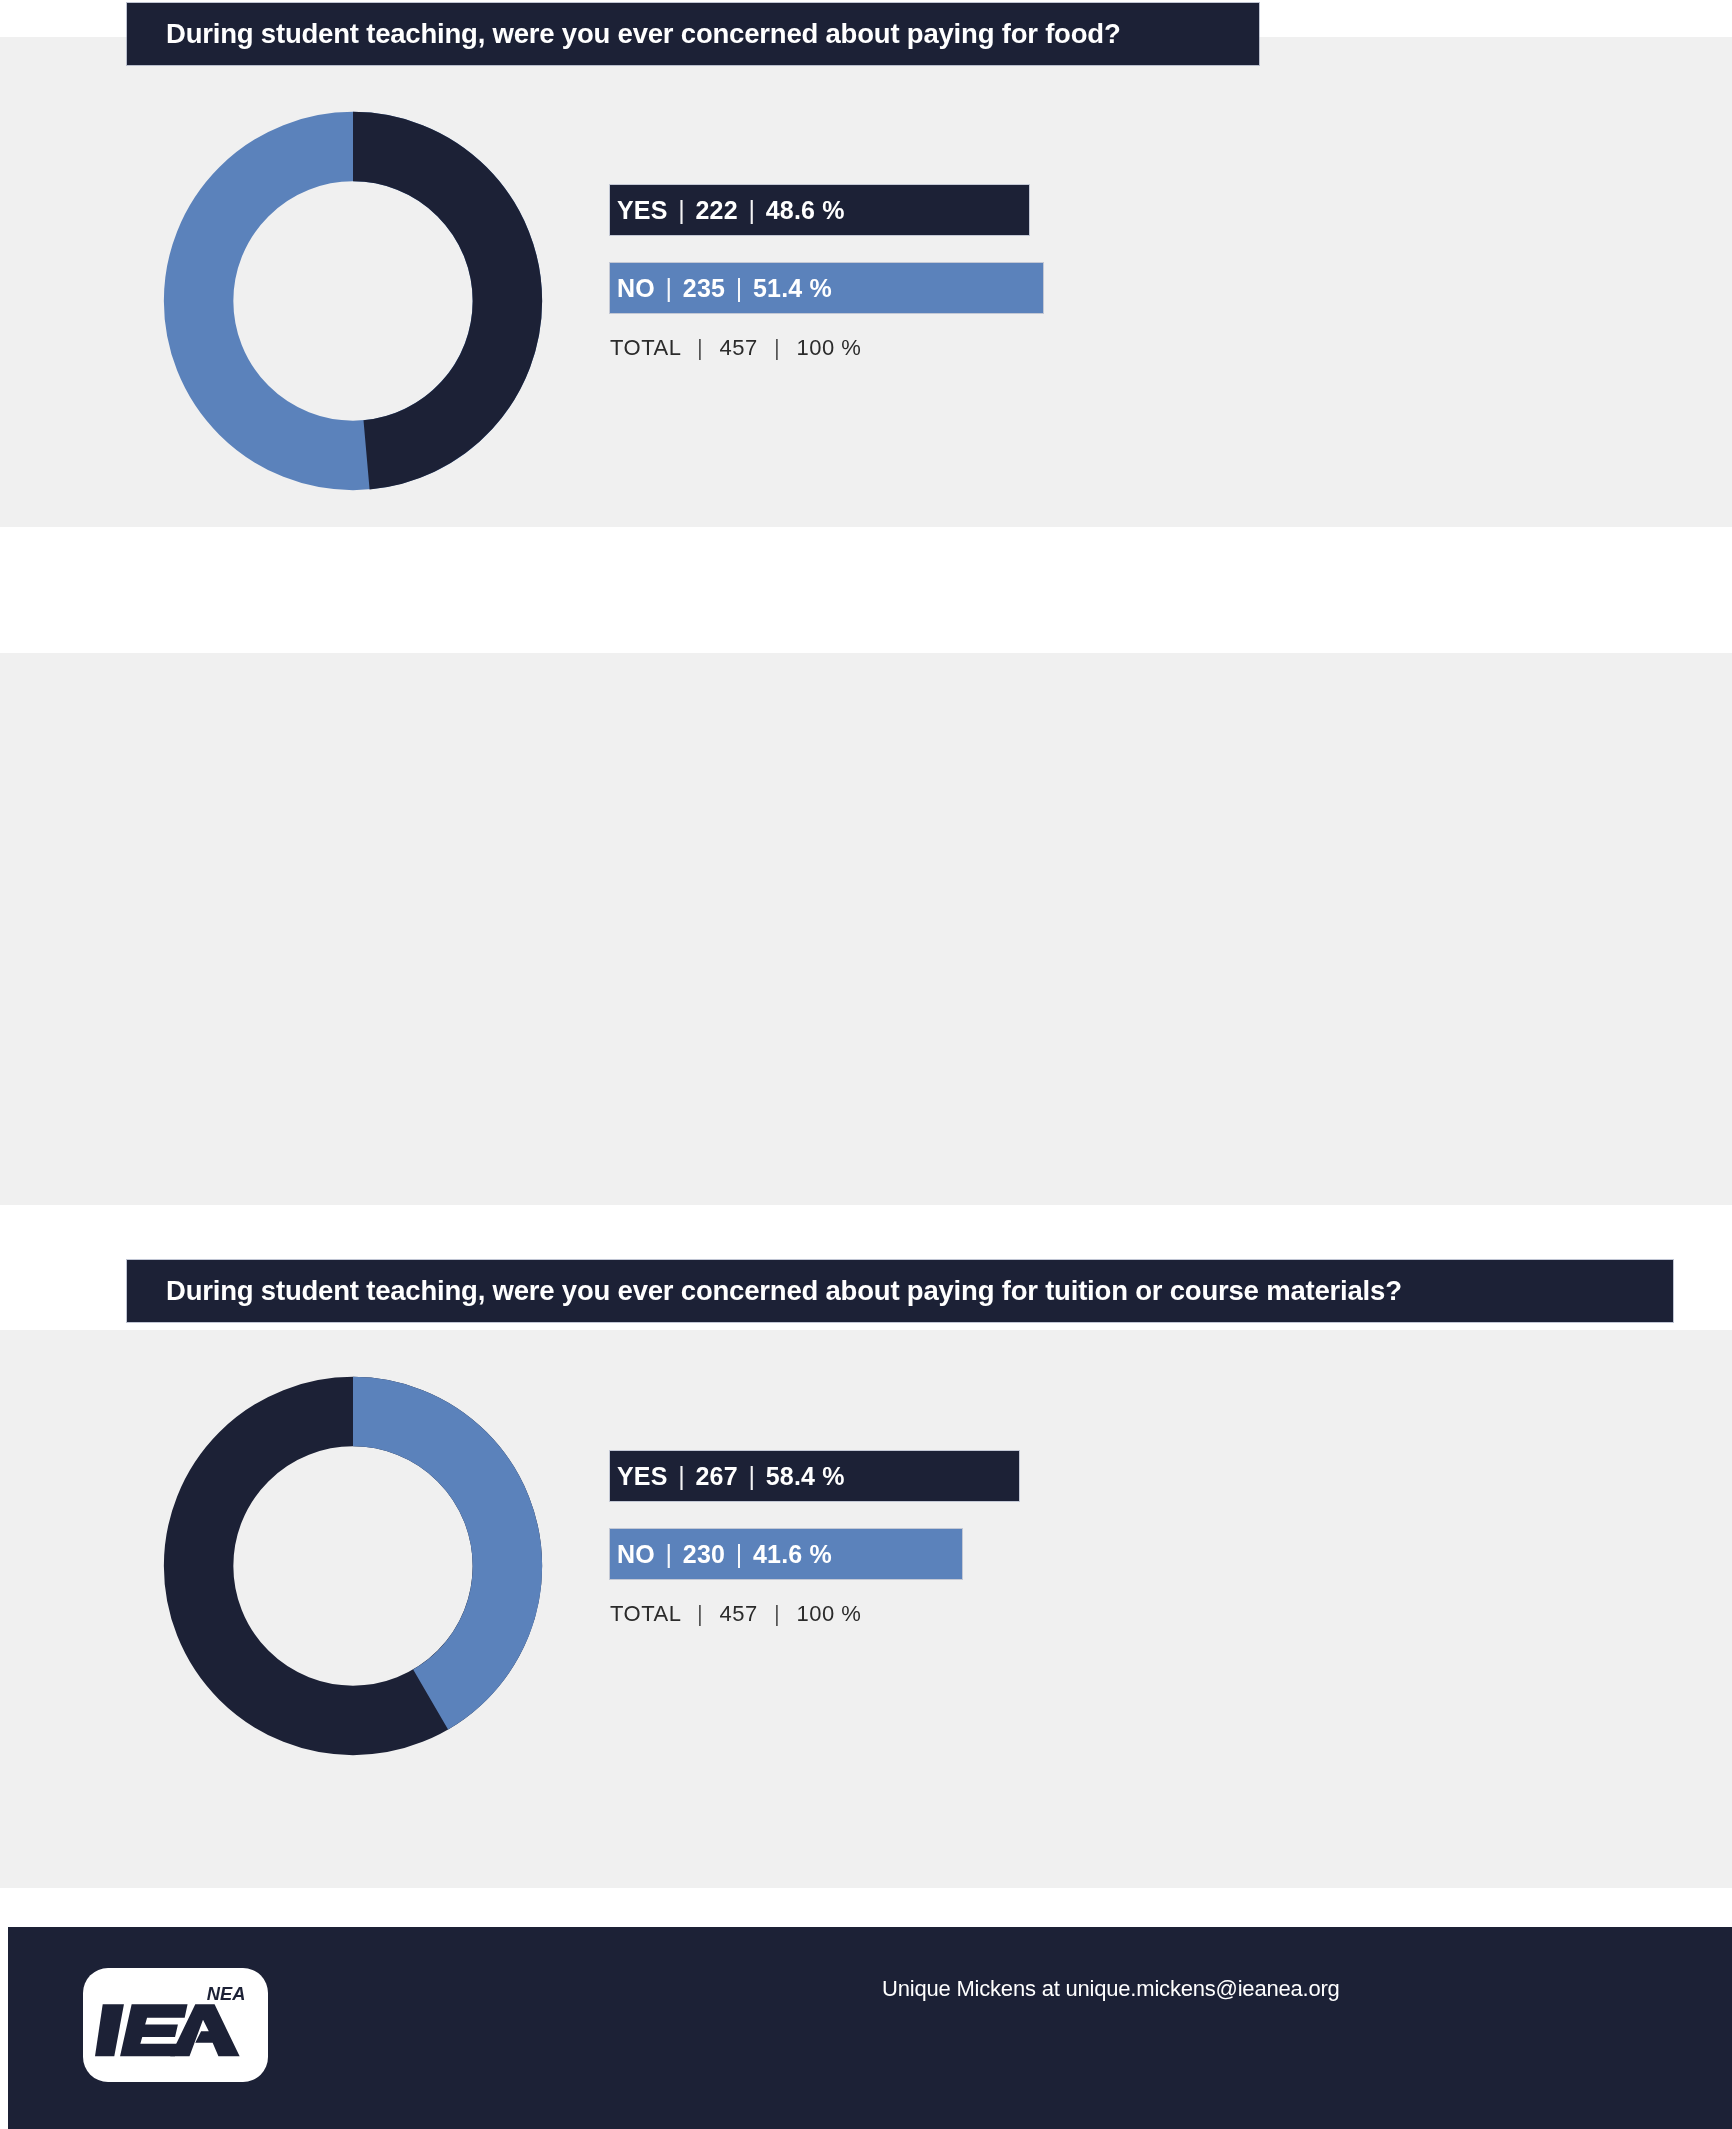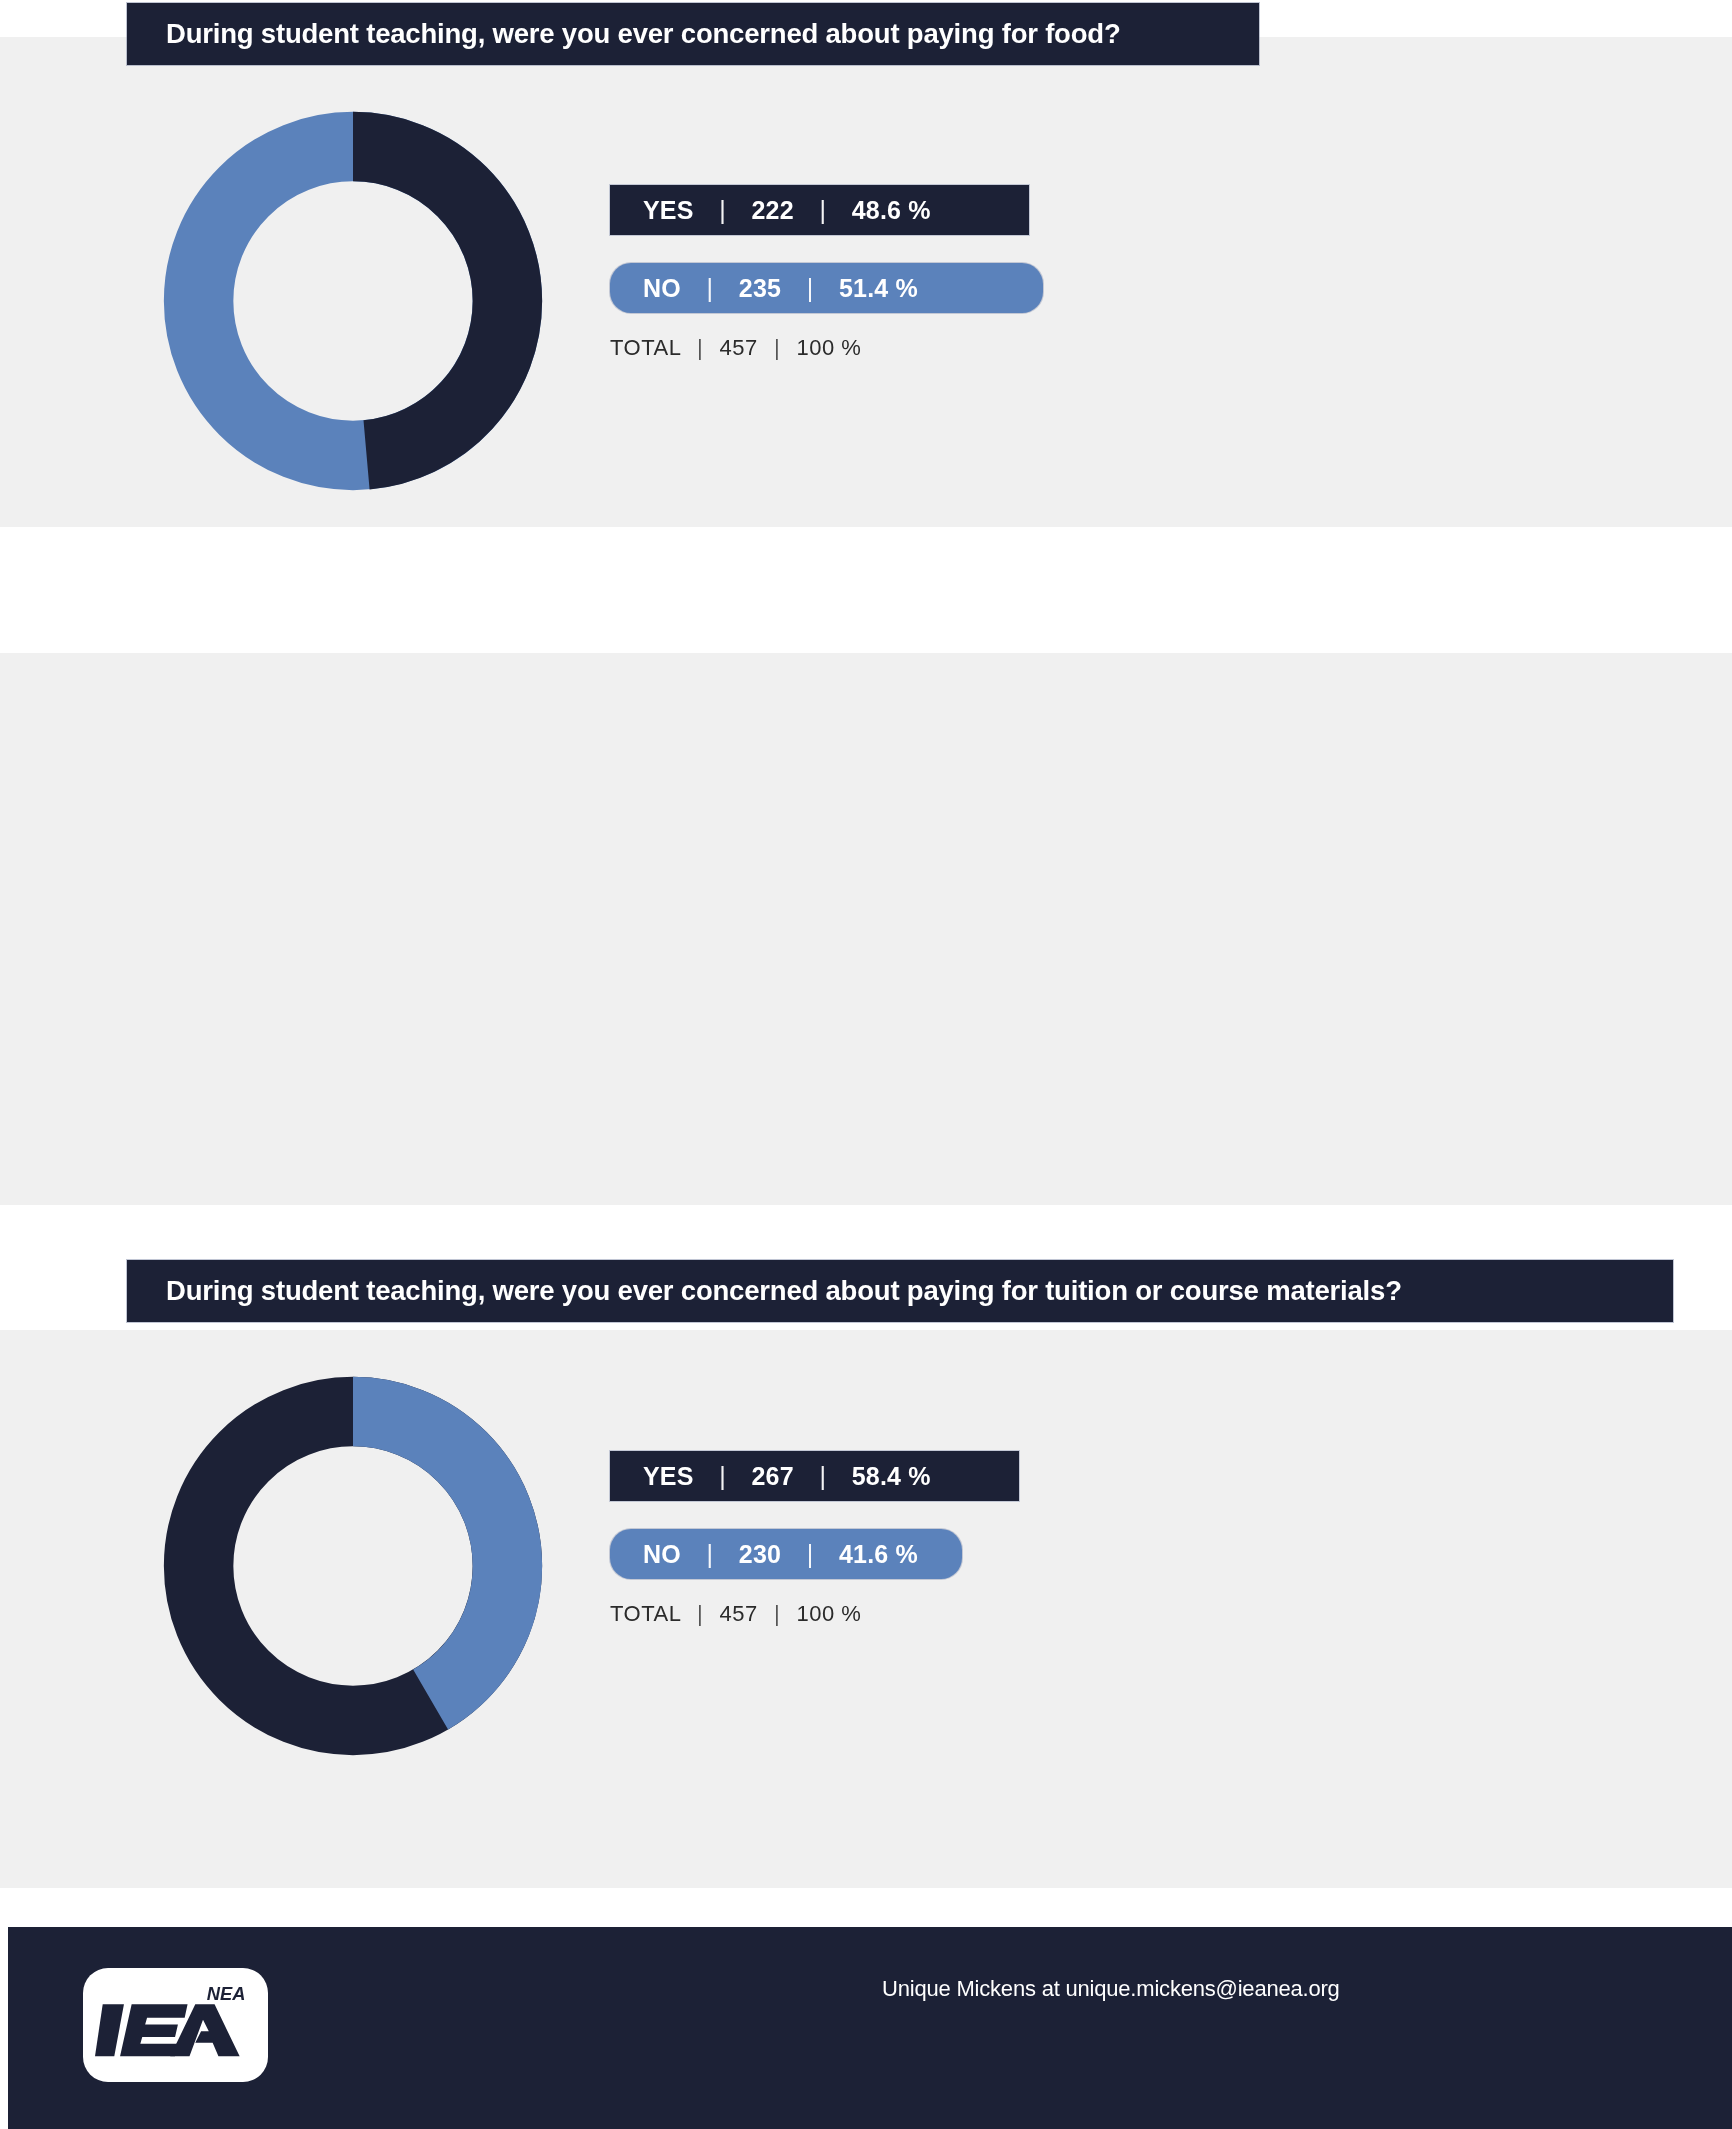--- a/index.html
+++ b/index.html
@@ -50,32 +50,31 @@
   .donut-wrap svg{ display:block; width:100%; height:100%; }
 
   
   .legend{ position:absolute; }
   #legend-1{ left:610px; top:185px;  }
   #legend-2{ left:610px; top:823px;  }
 
   .stat-bar{
     height:50px;
     display:flex; align-items:center;
-    padding-left:33px;
+    padding-left:7px;
     color:#ffffff;
     font-size:25px;
     font-weight:700;
     letter-spacing:0.2px;
     white-space:nowrap;
     box-shadow:0 0 0 1px rgba(150,160,185,.5);
-    gap:15px;
   }
   .stat-bar.primary{ background:#1c2136; }
   .stat-bar.secondary{ background:#5b82bb; }
-  .stat-bar + .stat-bar{ margin-top:28px;border-radius:21px; }
+  .stat-bar + .stat-bar{ margin-top:28px; }
 
   .stat-bar .sep{ padding:0 10.6px; font-weight:400; opacity:.95; }
 
   .total-row{
     margin-top:22px;
     color:#2b2b2b;
     font-size:22px;
     font-weight:400;
     letter-spacing:0.5px;
     white-space:nowrap;

